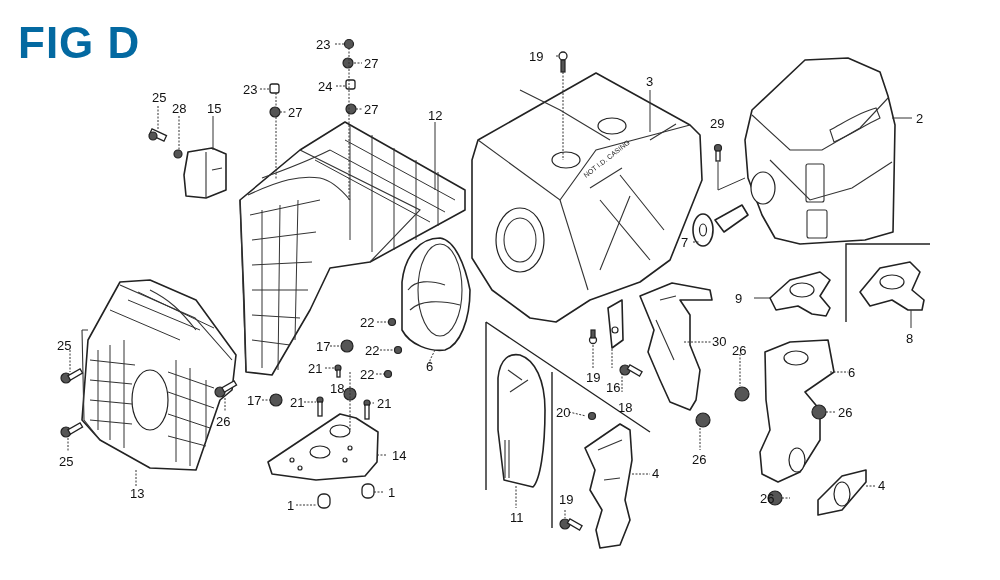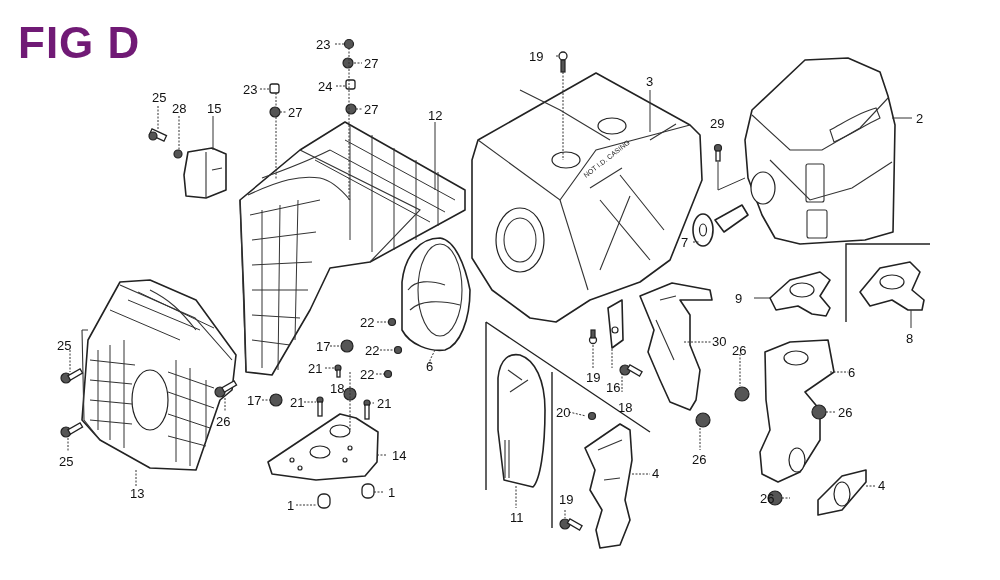--- a/index.html
+++ b/index.html
@@ -1,17 +1,17 @@
 <!DOCTYPE html>
 <html><head>
 <meta charset="utf-8">
 <style>
   html, body { margin: 0; padding: 0; background: #ffffff; }
   body { width: 1000px; height: 580px; overflow: hidden; position: relative; font-family: "Liberation Sans", sans-serif; }
-  #fig-title { position: absolute; left: 18px; top: 18px; font-family: "Liberation Sans", sans-serif; font-weight: bold; font-size: 44px; color: #701a75; letter-spacing: 1px; }
+  #fig-title { position: absolute; left: 18px; top: 18px; font-family: "Liberation Sans", sans-serif; font-weight: bold; font-size: 44px; color: #0369a1; letter-spacing: 1px; }
   svg#diagram { position: absolute; left: 0; top: 0; }
   .part { fill: #fff; stroke: #222; stroke-width: 1.6; stroke-linejoin: round; }
   .detail { fill: none; stroke: #333; stroke-width: 1.1; }
   .grid { fill: none; stroke: #333; stroke-width: 1; }
   .leader { stroke: #333; stroke-width: 1; stroke-dasharray: 2 1.5; fill: none; }
   .solid-leader { stroke: #333; stroke-width: 1; fill: none; }
   .box-line { stroke: #222; stroke-width: 1.4; fill: none; }
   .lbl { font-family: "Liberation Sans", sans-serif; font-size: 13px; fill: #111; }
   .fast { fill: #fff; stroke: #222; stroke-width: 1.3; }
   .fast-dark { fill: #555; stroke: #222; stroke-width: 1.2; }

